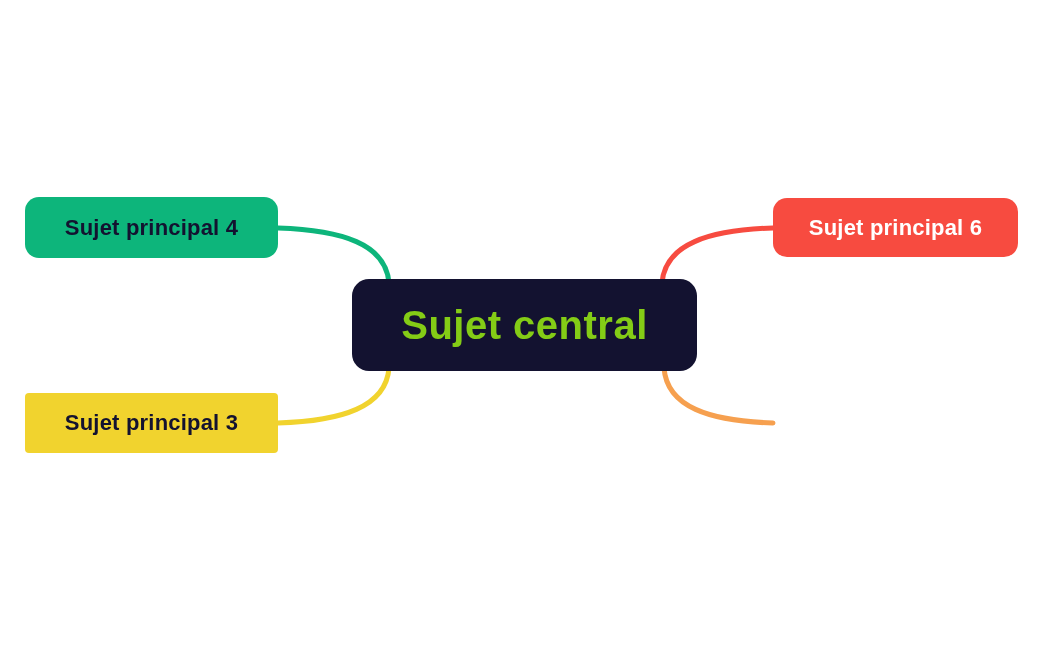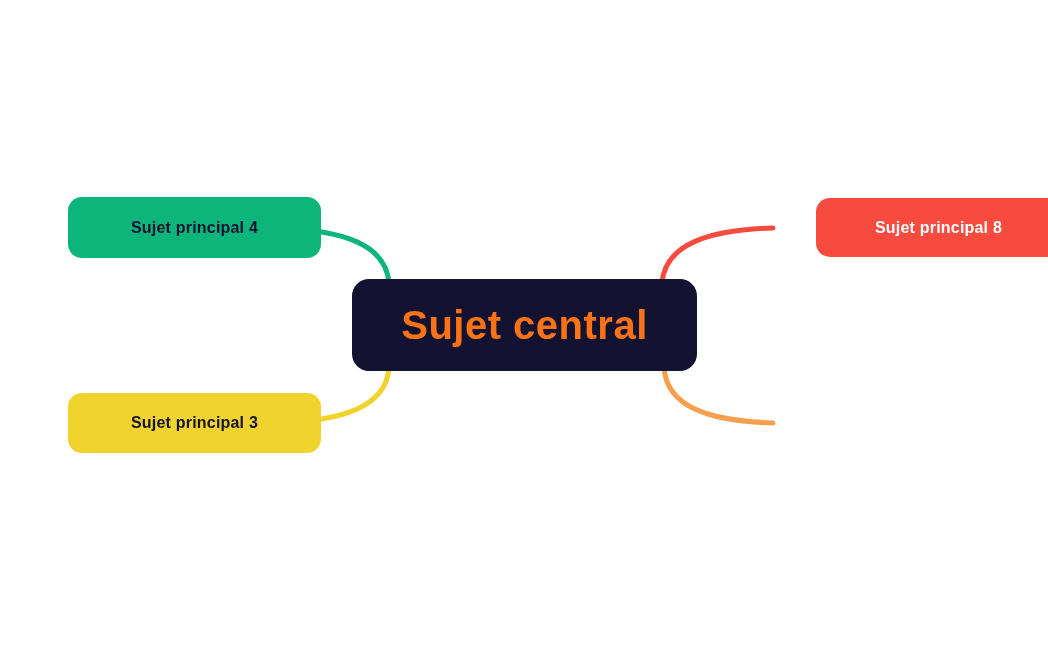--- a/index.html
+++ b/index.html
@@ -43,52 +43,51 @@
     left: 352px;
     top: 279px;
     width: 345px;
     height: 92px;
     border-radius: 17px;
     font-size: 40px;
     font-weight: 700;
     letter-spacing: 0.5px;
   }
   .node-branch {
-    font-size: 16px;
+    font-size: 22px;
     font-weight: 600;
     letter-spacing: 0.2px;
-    margin-left: 43px;
   }
   .pos-top-left     { left: 25px;  top: 197px; width: 253px; height: 61px; border-radius: 14px; }
   .pos-top-right    { left: 773px; top: 198px; width: 245px; height: 59px; border-radius: 14px; }
-  .pos-bottom-left  { left: 25px;  top: 393px; width: 253px; height: 60px; border-radius: 14px; }
+  .pos-bottom-left  { left: 25px;  top: 393px; width: 253px; height: 60px; border-radius: 4px; }
   .pos-bottom-right { left: 773px; top: 393px; width: 251px; height: 59px; border-radius: 14px; }
   .node-label {
     white-space: nowrap;
     pointer-events: none;
   }
 </style>
 </head>
 <body>
 
 <div class="canvas">
 
   <svg class="connectors" viewBox="0 0 1048 650" xmlns="http://www.w3.org/2000/svg" aria-hidden="true">
     <path d="M 278 228 C 342 230 386 244 389 283" stroke="#0DB57B"></path>
     <path d="M 773 228 C 709 230 665 244 662 283" stroke="#F74B40"></path>
     <path d="M 278 423 C 342 421 386 407 389 368" stroke="#F1D32E"></path>
     <path d="M 773 423 C 709 421 667 407 664 368" stroke="#F6A04F"></path>
   </svg>
 
-  <div class="node node-central" style="background: rgb(19, 18, 48); color: #f97316;">
+  <div class="node node-central" style="background: rgb(19, 18, 48); color: #84cc16;">
     <span class="node-label">Sujet central</span>
   </div>
 
   <div class="node node-branch pos-top-right" style="background: rgb(247, 75, 64); color: rgb(255, 255, 255);">
-    <span class="node-label">Sujet principal 8</span>
+    <span class="node-label">Sujet principal 6</span>
   </div>
 
 
   <div class="node node-branch pos-bottom-left" style="background: rgb(241, 211, 46); color: rgb(19, 18, 48);">
     <span class="node-label">Sujet principal 3</span>
   </div>
 
   <div class="node node-branch pos-top-left" style="background: rgb(13, 181, 123); color: rgb(19, 18, 48);">
     <span class="node-label">Sujet principal 4</span>
   </div>

